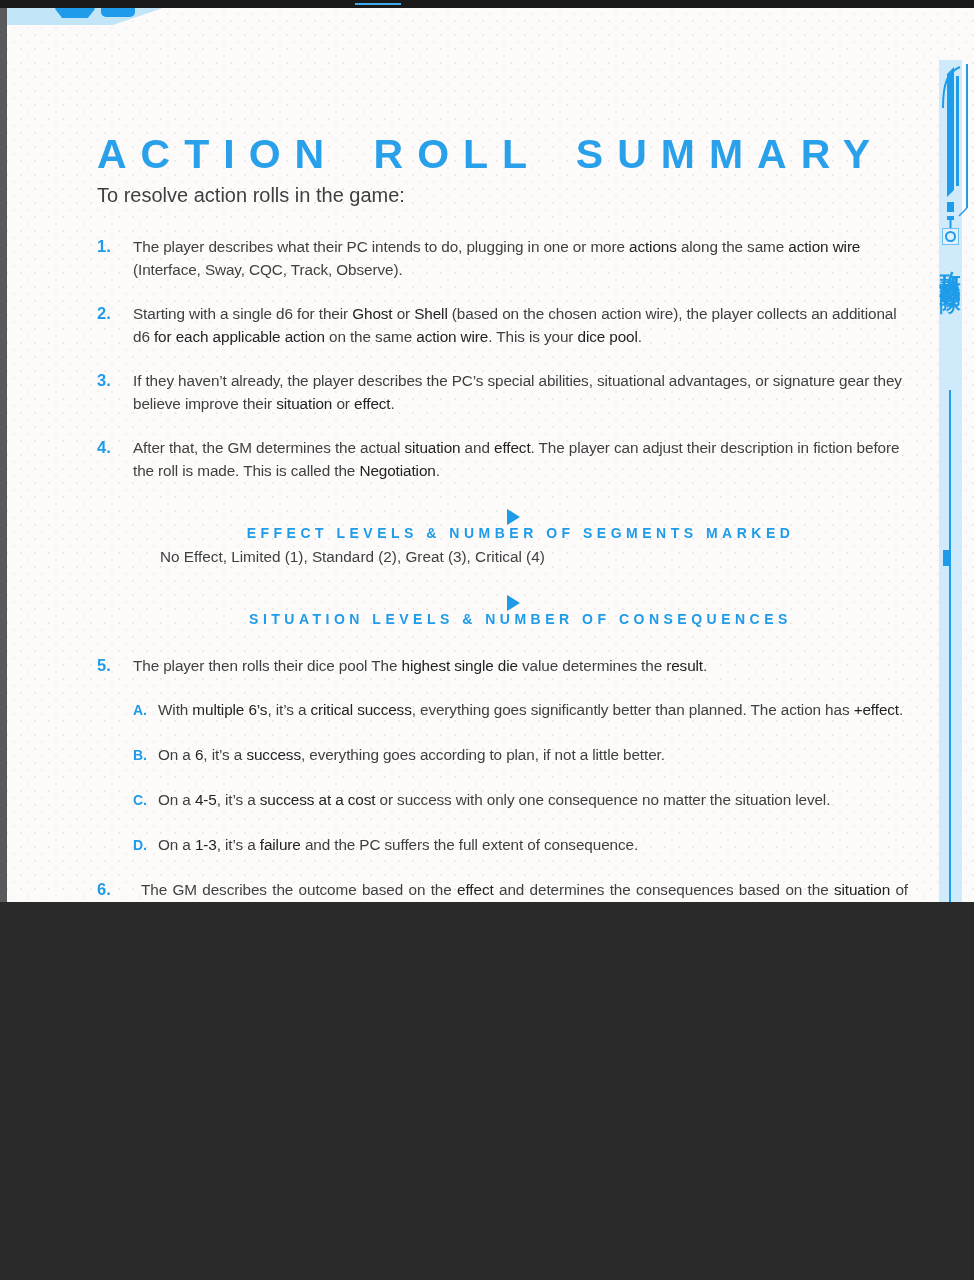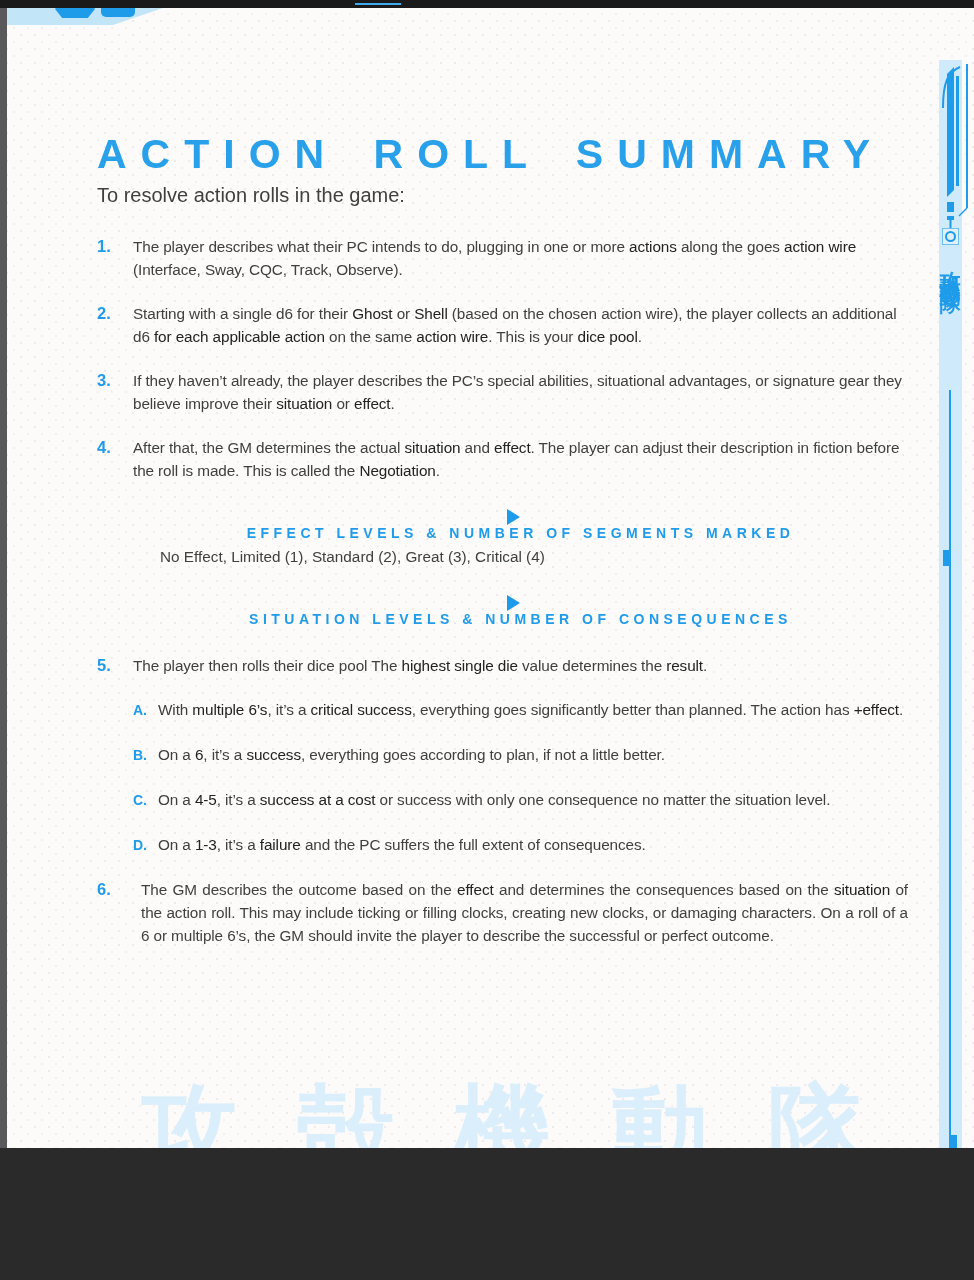--- a/index.html
+++ b/index.html
@@ -1,17 +1,17 @@
 <!DOCTYPE html>
 <html><head>
 <meta charset="utf-8">
 <style>
   html,body { margin:0; padding:0; background:#2a2a2a; }
   .page {
-    position:relative; width:974px; height:1148px; overflow:hidden;
+    position:relative; width:974px; height:902px; overflow:hidden;
     background-color:#fcfbfa;
     background-image:
       radial-gradient(#f0e9e9 1.4px, transparent 1.5px),
       radial-gradient(#f4efef 1.2px, transparent 1.3px);
     background-size:14px 14px, 14px 14px;
     background-position:0 0, 7px 7px;
     font-family:"Liberation Sans","DejaVu Sans",sans-serif;
   }
   
   .top-bar { position:absolute; top:0; left:0; width:974px; height:8px; background:#1a1a1a; z-index:6; }
@@ -103,21 +103,21 @@
       <path d="M12,820 h14 v60" stroke="#1e9be9" stroke-width="2" fill="none"></path>
     </svg>
   </aside>
 
   <main class="content">
     <h1 class="title">ACTION ROLL SUMMARY</h1>
     <p class="intro">To resolve action rolls in the game:</p>
     <div class="steps" id="steps">
         <div class="step">
           <span class="step-marker">1.</span>
-          <div class="step-text"><span>The player describes what their PC intends to do, plugging in one or more </span><span class="b">actions</span><span> along the goes </span><span class="b">action wire</span><span> (Interface, Sway, CQC, Track, Observe).</span></div>
+          <div class="step-text"><span>The player describes what their PC intends to do, plugging in one or more </span><span class="b">actions</span><span> along the same </span><span class="b">action wire</span><span> (Interface, Sway, CQC, Track, Observe).</span></div>
         </div>
         <div class="step">
           <span class="step-marker">2.</span>
           <div class="step-text"><span>Starting with a single d6 for their </span><span class="b">Ghost</span><span> or </span><span class="b">Shell</span><span> (based on the chosen action wire), the player collects an additional d6 </span><span class="b">for each applicable action</span><span> on the same </span><span class="b">action wire</span><span>. This is your </span><span class="b">dice pool</span><span>.</span></div>
         </div>
         <div class="step">
           <span class="step-marker">3.</span>
           <div class="step-text"><span>If they haven’t already, the player describes the PC’s special abilities, situational advantages, or signature gear they believe improve their </span><span class="b">situation</span><span> or </span><span class="b">effect</span><span>.</span></div>
         </div>
         <div class="step">
@@ -149,21 +149,21 @@
           <div class="step substep">
             <span class="substep-marker">B.</span>
             <div class="step-text"><span>On a </span><span class="b">6</span><span>, it’s a </span><span class="b">success</span><span>, everything goes according to plan, if not a little better.</span></div>
           </div>
           <div class="step substep">
             <span class="substep-marker">C.</span>
             <div class="step-text"><span>On a </span><span class="b">4-5</span><span>, it’s a </span><span class="b">success at a cost</span><span> or success with only one consequence no matter the situation level.</span></div>
           </div>
           <div class="step substep">
             <span class="substep-marker">D.</span>
-            <div class="step-text"><span>On a </span><span class="b">1-3</span><span>, it’s a </span><span class="b">failure</span><span> and the PC suffers the full extent of consequences.</span></div>
+            <div class="step-text"><span>On a </span><span class="b">1-3</span><span>, it’s a </span><span class="b">failure</span><span> and the PC suffers the full extent of consequence.</span></div>
           </div>
         </div>
         <div class="step">
           <span class="step-marker">6.</span>
           <div class="step-text justify"><span>The GM describes the outcome based on the </span><span class="b">effect</span><span> and determines the consequences based on the </span><span class="b">situation</span><span> of the action roll. This may include ticking or filling clocks, creating new clocks, or damaging characters. On a roll of a 6 or multiple 6’s, the GM should invite the player to describe the successful or perfect outcome.</span></div>
         </div>
       </div>
   </main>
 
   <div class="watermark">攻殻機動隊</div>

